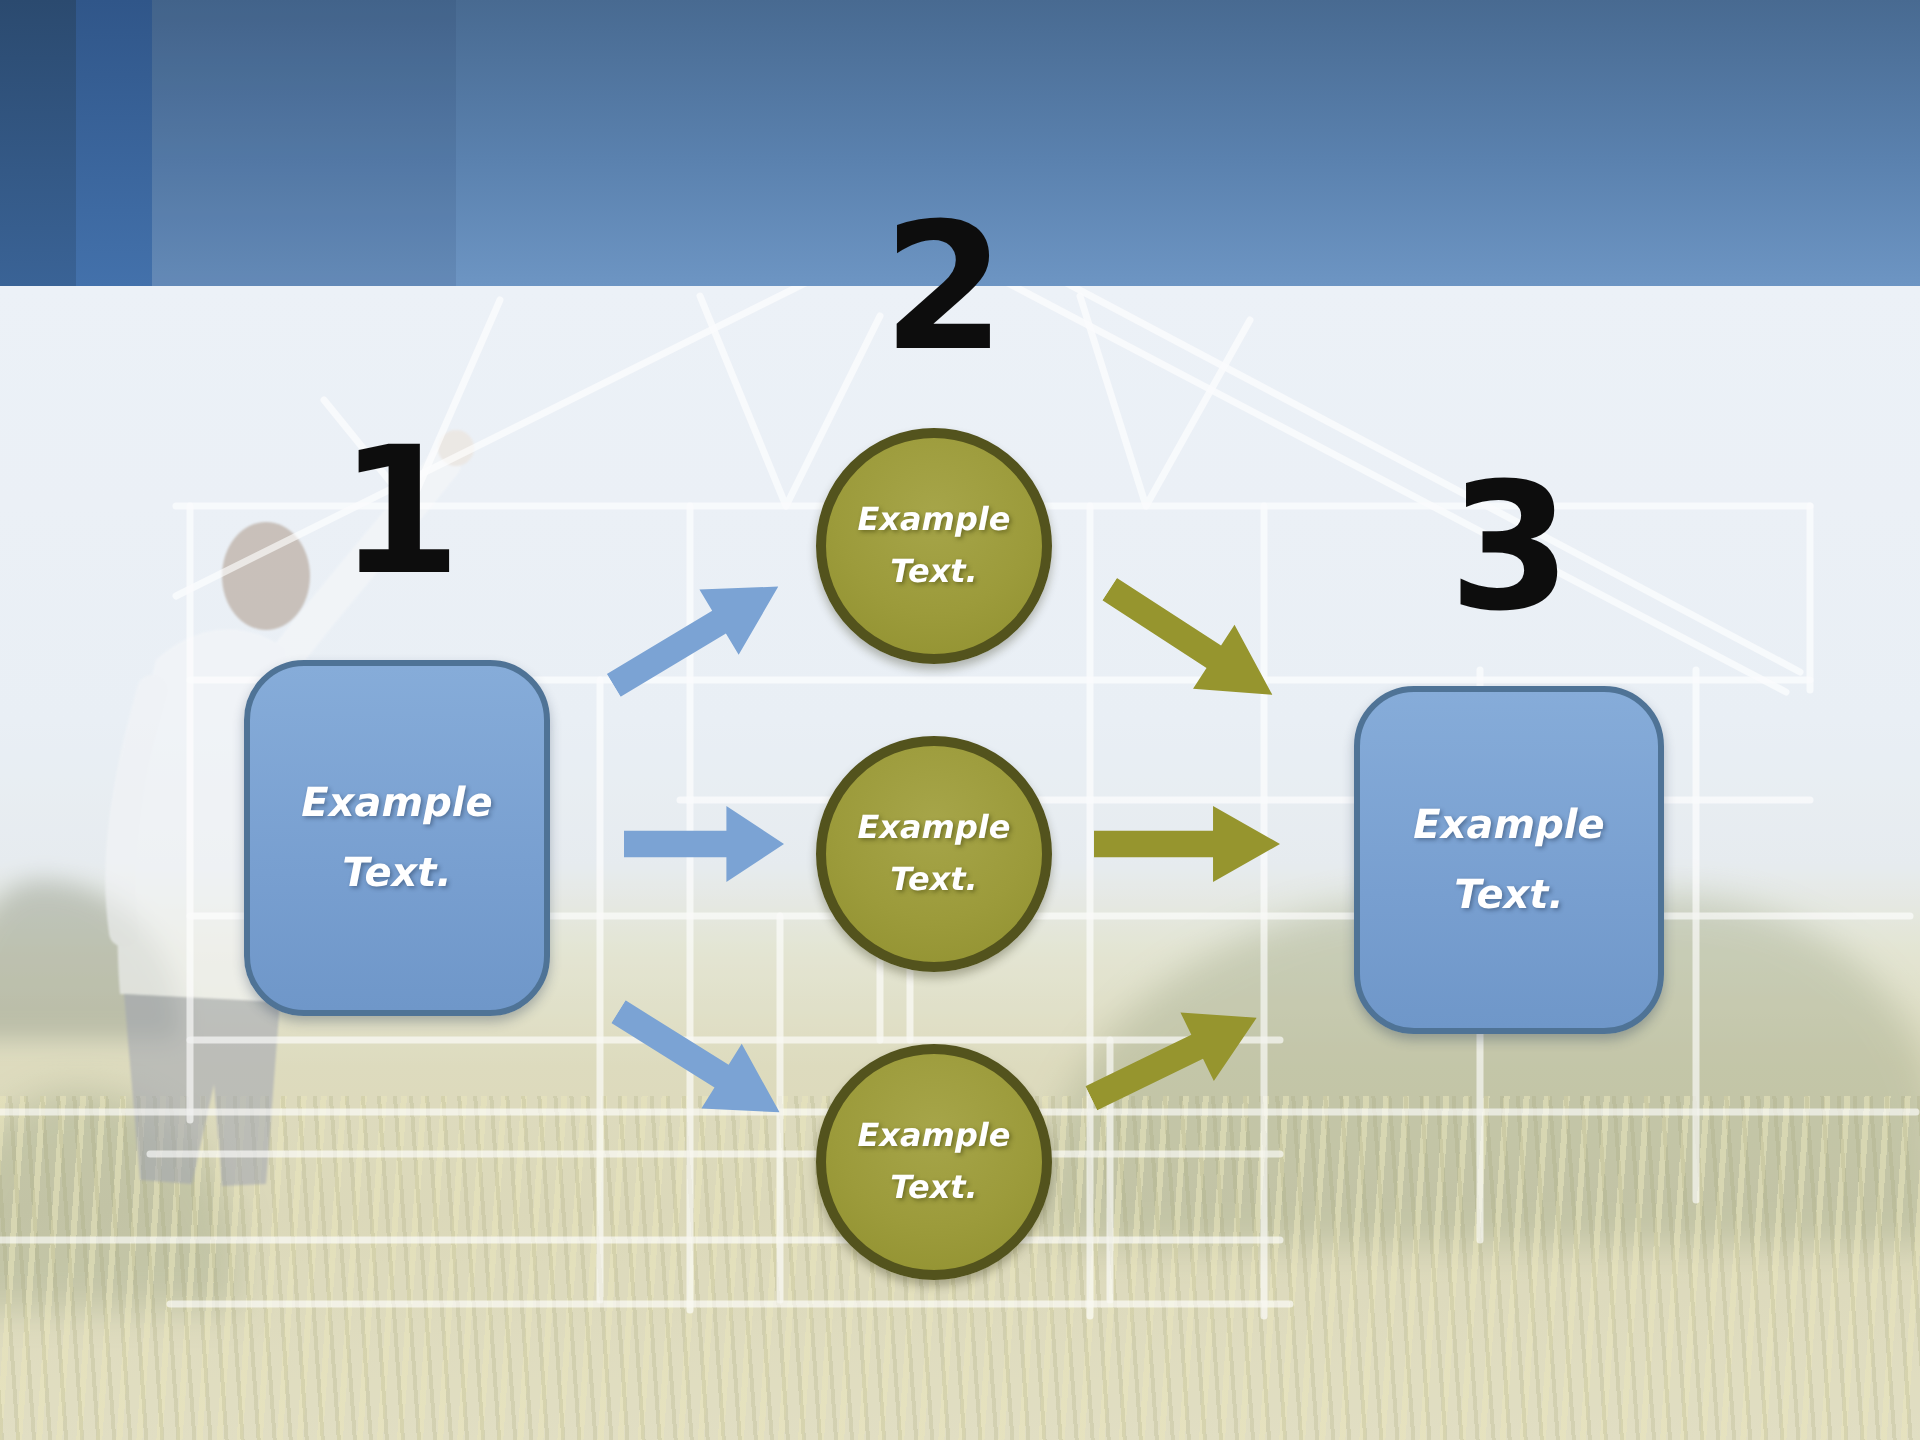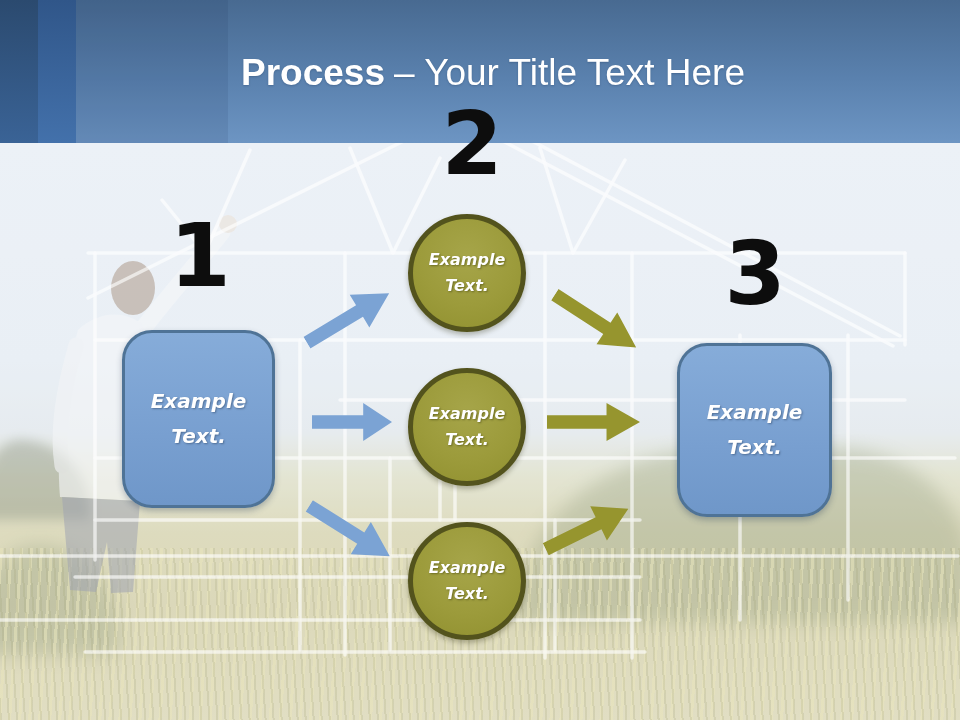--- a/index.html
+++ b/index.html
@@ -122,23 +122,20 @@
     <path d="M 905,253 L 905,345"></path>
     <path d="M 440,458 L 440,520 M 455,458 L 455,520 M 555,520 L 555,650"></path>
   </svg>
 
   <div class="wash"></div>
 
   <div class="header"></div>
   <div class="bar1"></div>
   <div class="bar2"></div>
   <div class="band3"></div>
-  <div class="title">
-    <span class="emph">Process</span><span class="rest">– Your Title Text Here</span>
-  </div>
 
   <div class="num num1">1</div>
   <div class="num num2">2</div>
   <div class="num num3">3</div>
 
   <div class="arrow a-blue ab1">
     <svg viewBox="0 0 100 42" preserveAspectRatio="none">
         <polygon points="0,14 64,14 64,1 100,21 64,41 64,28 0,28"></polygon>
       </svg>
   </div>

